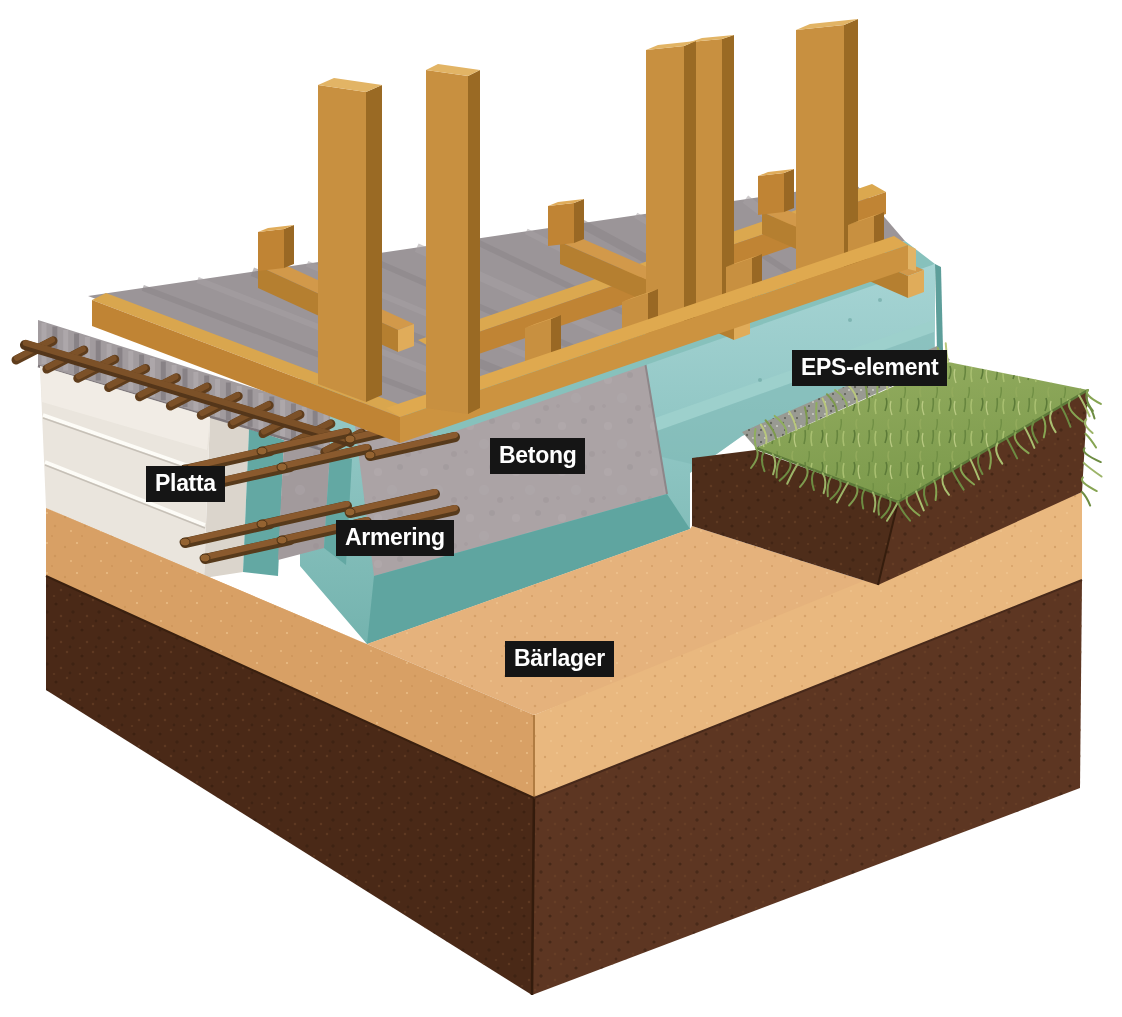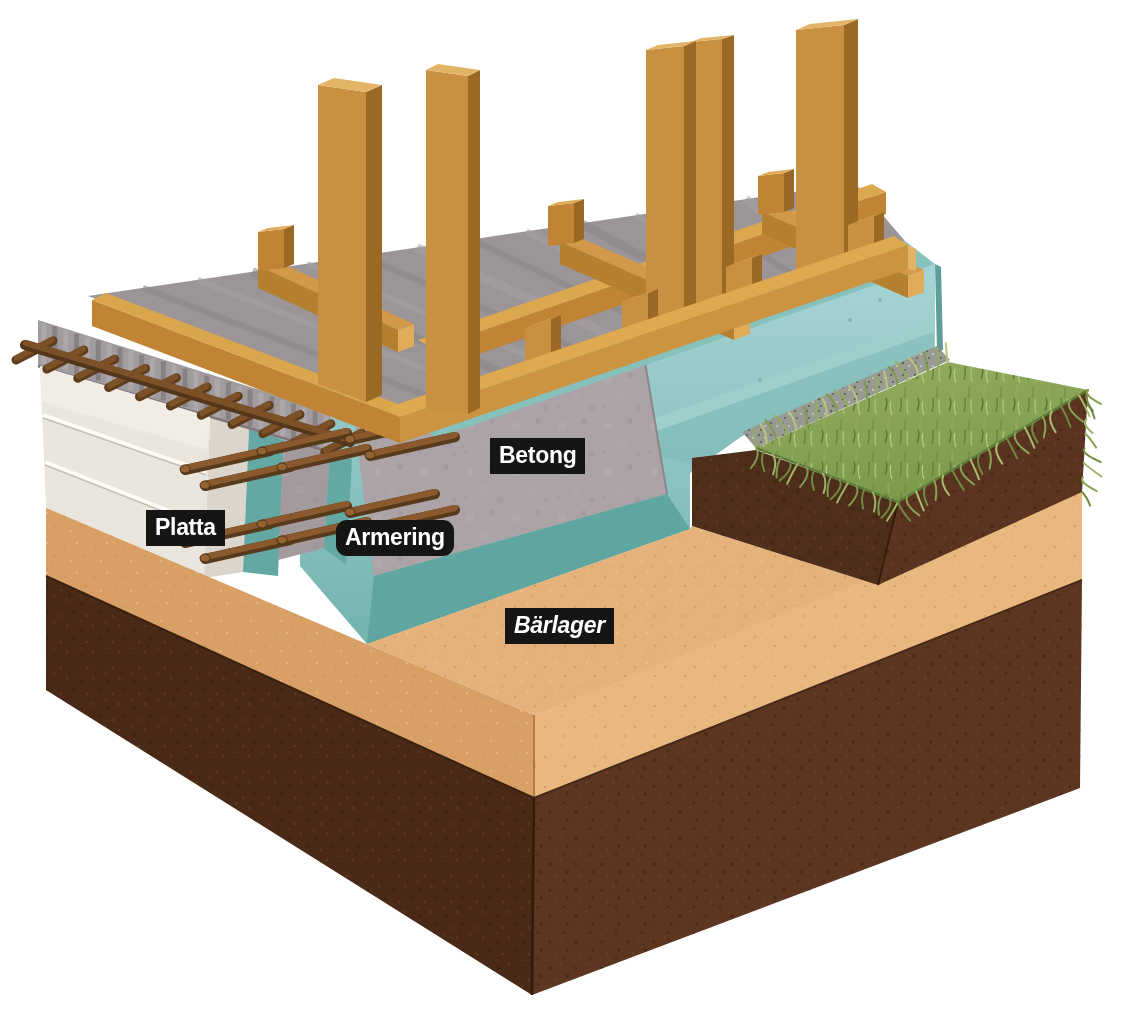--- a/index.html
+++ b/index.html
@@ -1,25 +1,25 @@
 <!DOCTYPE html>
 <html><head>
 <meta charset="utf-8">
 <style>
   html,body{margin:0;padding:0;background:#fff;}
   .stage{position:relative;width:1122px;height:1017px;background:#ffffff;overflow:hidden;
          font-family:"Liberation Sans",sans-serif;}
   .stage svg{position:absolute;left:0;top:0;}
   .lbl{position:absolute;background:#151515;color:#ffffff;font-weight:700;font-size:23px;
        line-height:1;padding:6px 9px 7px;letter-spacing:-0.3px;white-space:nowrap;}
-  .lbl-platta   {left:146px;top:466px;margin-top:44px;}
-  .lbl-armering {left:336px;top:520px;border-radius:11px;}
+  .lbl-platta   {left:146px;top:466px;}
+  .lbl-armering {left:336px;top:520px;}
   .lbl-betong   {left:490px;top:438px;}
   .lbl-eps      {left:792px;top:350px;}
-  .lbl-barlager {left:505px;top:608px;font-style:italic;}
+  .lbl-barlager {left:505px;top:641px;}
 </style>
 </head>
 <body>
 
 <div class="stage">
 
 <svg width="1122" height="1017" viewBox="0 0 1122 1017">
   <defs>
     <linearGradient id="g-teal" x1="0" y1="0" x2="0" y2="1">
       <stop offset="0" stop-color="#a6d4d4"></stop>
@@ -411,15 +411,16 @@
       <polygon points="426,70 468,76 468,414 426,408" fill="#c89040"></polygon>
       <polygon points="468,76 480,70 480,408 468,414" fill="#9a6a24"></polygon>
       <polygon points="426,70 468,76 480,70 438,64" fill="#e2b465"></polygon>
     </g>
   </g>
 </svg>
 
 <div class="lbl lbl-platta">Platta</div>
 <div class="lbl lbl-armering">Armering</div>
 <div class="lbl lbl-betong">Betong</div>
+<div class="lbl lbl-eps">EPS-element</div>
 <div class="lbl lbl-barlager">Bärlager</div>
 
 </div>
 
 </body></html>

